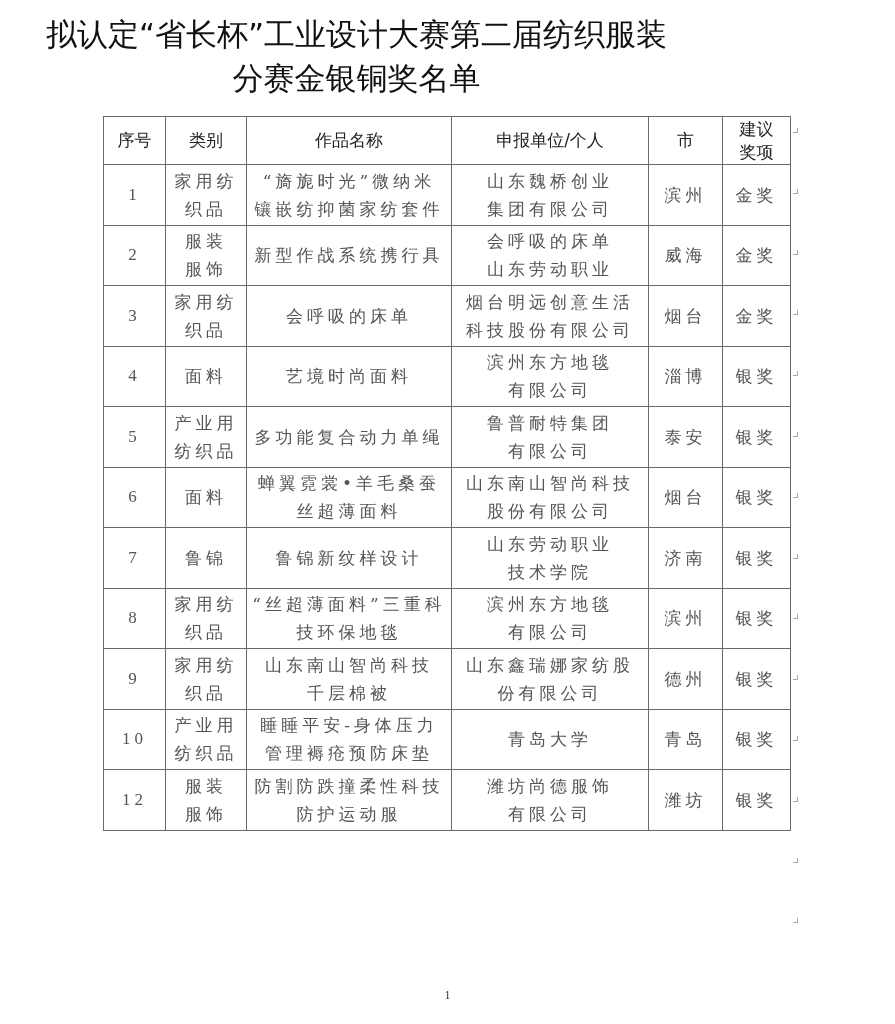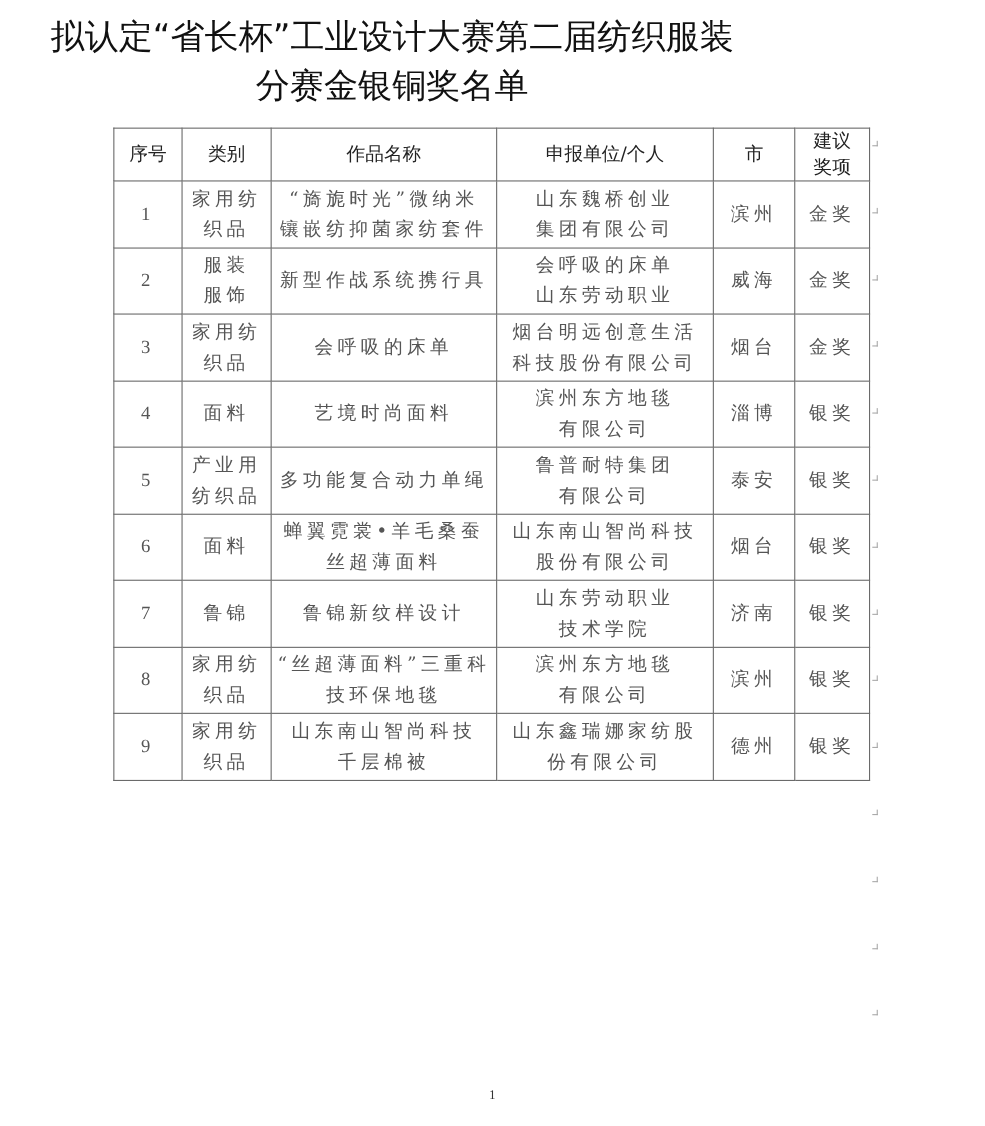--- a/index.html
+++ b/index.html
@@ -195,20 +195,53 @@
           <span class="line">山东南山智尚科技</span>
           <span class="line">千层棉被</span>
         </td>
         <td>
           <span class="line">山东鑫瑞娜家纺股</span>
           <span class="line">份有限公司</span>
         </td>
         <td>德州</td>
         <td>银奖</td>
       </tr>
+      <tr>
+        <td class="no">10</td>
+        <td>
+          <span class="line">产业用</span>
+          <span class="line">纺织品</span>
+        </td>
+        <td>
+          <span class="line">睡睡平安-身体压力</span>
+          <span class="line">管理褥疮预防床垫</span>
+        </td>
+        <td>
+          <span class="line">青岛大学</span>
+        </td>
+        <td>青岛</td>
+        <td>银奖</td>
+      </tr>
+      <tr>
+        <td class="no">12</td>
+        <td>
+          <span class="line">服装</span>
+          <span class="line">服饰</span>
+        </td>
+        <td>
+          <span class="line">防割防跌撞柔性科技</span>
+          <span class="line">防护运动服</span>
+        </td>
+        <td>
+          <span class="line">潍坊尚德服饰</span>
+          <span class="line">有限公司</span>
+        </td>
+        <td>潍坊</td>
+        <td>银奖</td>
+      </tr>
     </tbody>
 </table>
 
 <div id="marks">
     <div class="mark" style="top: 128px;"></div>
     <div class="mark" style="top: 188.8px;"></div>
     <div class="mark" style="top: 249.6px;"></div>
     <div class="mark" style="top: 310.4px;"></div>
     <div class="mark" style="top: 371.2px;"></div>
     <div class="mark" style="top: 432px;"></div>

